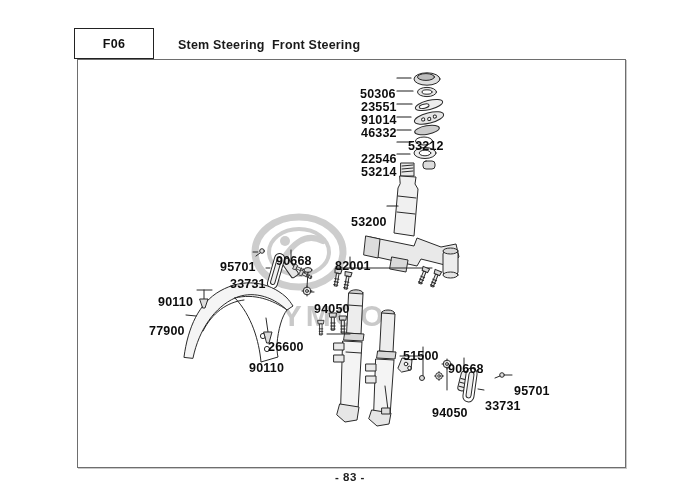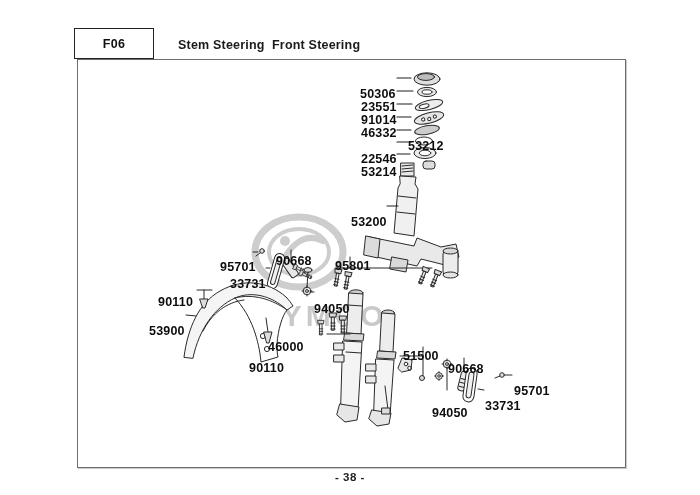--- a/index.html
+++ b/index.html
@@ -263,30 +263,30 @@
 
   <div id="labels-layer" class="abs" style="left:0;top:16px;width:700px;height:495px;">
       <div class="part-label" style="left: 360px; top: 72px;">50306</div>
       <div class="part-label" style="left: 361px; top: 85px;">23551</div>
       <div class="part-label" style="left: 361px; top: 98px;">91014</div>
       <div class="part-label" style="left: 361px; top: 111px;">46332</div>
       <div class="part-label" style="left: 361px; top: 124px; margin-left: 47px;">53212</div>
       <div class="part-label" style="left: 361px; top: 137px;">22546</div>
       <div class="part-label" style="left: 361px; top: 150px;">53214</div>
       <div class="part-label" style="left: 351px; top: 200px;">53200</div>
-      <div class="part-label" style="left: 335px; top: 244px;">95801</div>
+      <div class="part-label" style="left: 335px; top: 244px;">82001</div>
       <div class="part-label" style="left: 276px; top: 239px;">90668</div>
       <div class="part-label" style="left: 220px; top: 245px;">95701</div>
       <div class="part-label" style="left: 230px; top: 262px;">33731</div>
       <div class="part-label" style="left: 314px; top: 287px;">94050</div>
       <div class="part-label" style="left: 158px; top: 280px;">90110</div>
-      <div class="part-label" style="left: 149px; top: 309px;">53900</div>
+      <div class="part-label" style="left: 149px; top: 309px;">77900</div>
       <div class="part-label" style="left: 249px; top: 346px;">90110</div>
-      <div class="part-label" style="left: 268px; top: 325px;">46000</div>
+      <div class="part-label" style="left: 268px; top: 325px;">26600</div>
       <div class="part-label" style="left: 403px; top: 334px;">51500</div>
       <div class="part-label" style="left: 448px; top: 347px;">90668</div>
       <div class="part-label" style="left: 432px; top: 391px;">94050</div>
       <div class="part-label" style="left: 485px; top: 384px;">33731</div>
       <div class="part-label" style="left: 514px; top: 369px;">95701</div>
     </div>
 
-  <div id="page-number" class="abs">- 38 -</div>
+  <div id="page-number" class="abs">- 83 -</div>
 </div>
 
 </body></html>

